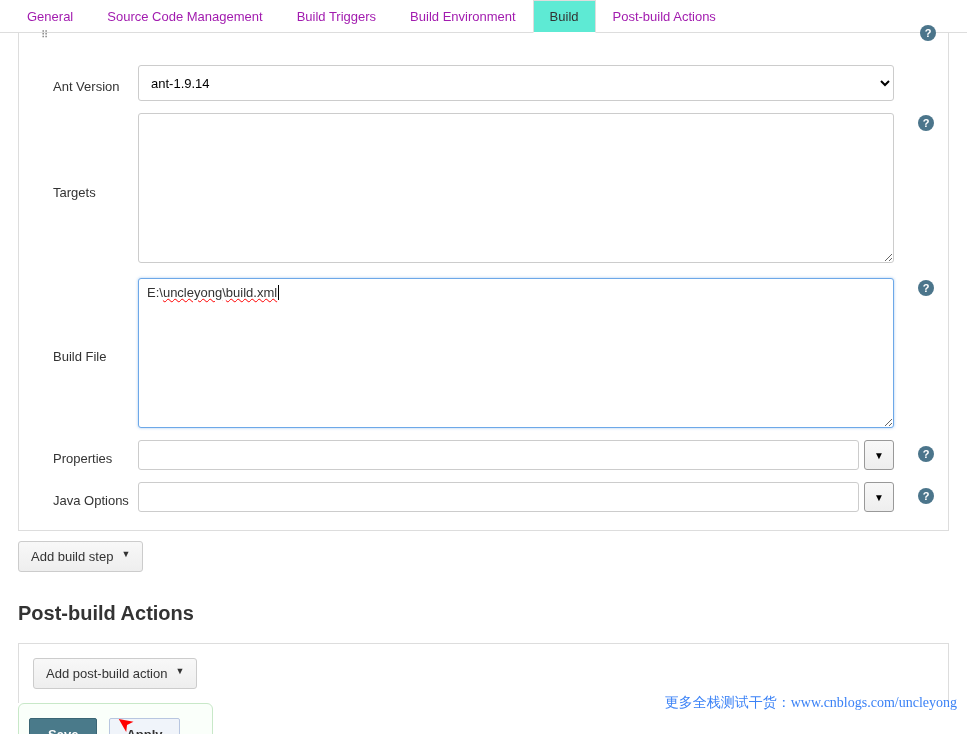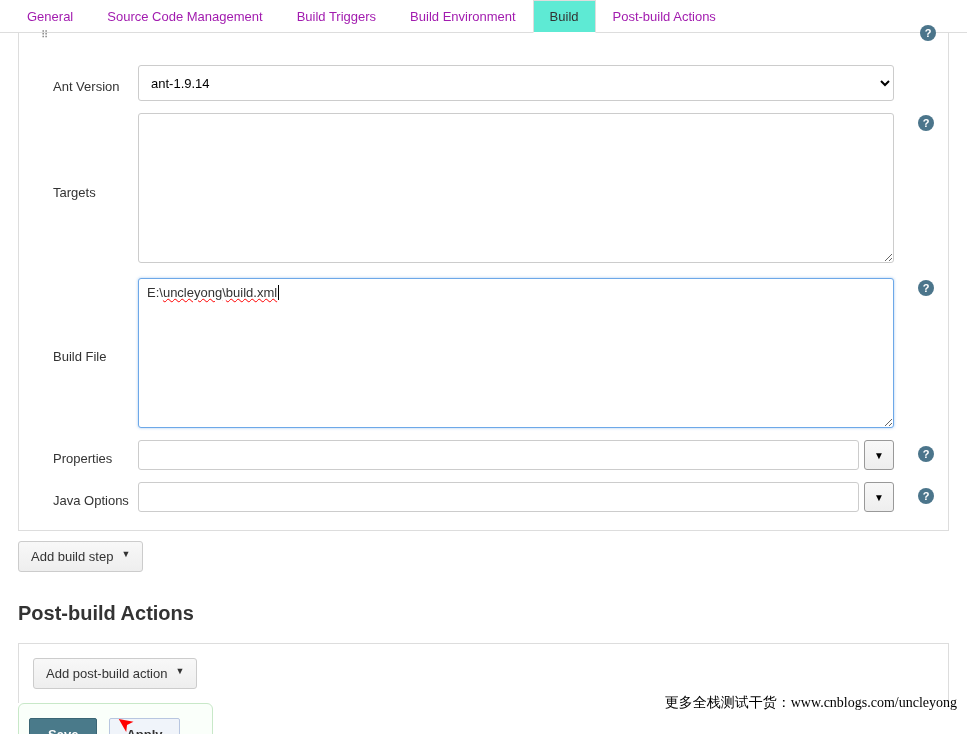--- a/index.html
+++ b/index.html
@@ -221,21 +221,21 @@
       top: 8px;
       color: red;
       font-size: 20px;
       transform: rotate(215deg);
       pointer-events: none;
     }
     .watermark {
       position: absolute;
       bottom: 22px;
       right: 10px;
-      color: #000000;
+      color: #3b82f6;
       font-size: 14px;
       font-family: "SimSun", serif;
     }
     .header-dots {
       position: absolute;
       left: 22px;
       top: -4px;
       color: #888;
       font-size: 10px;
       letter-spacing: -1px;

